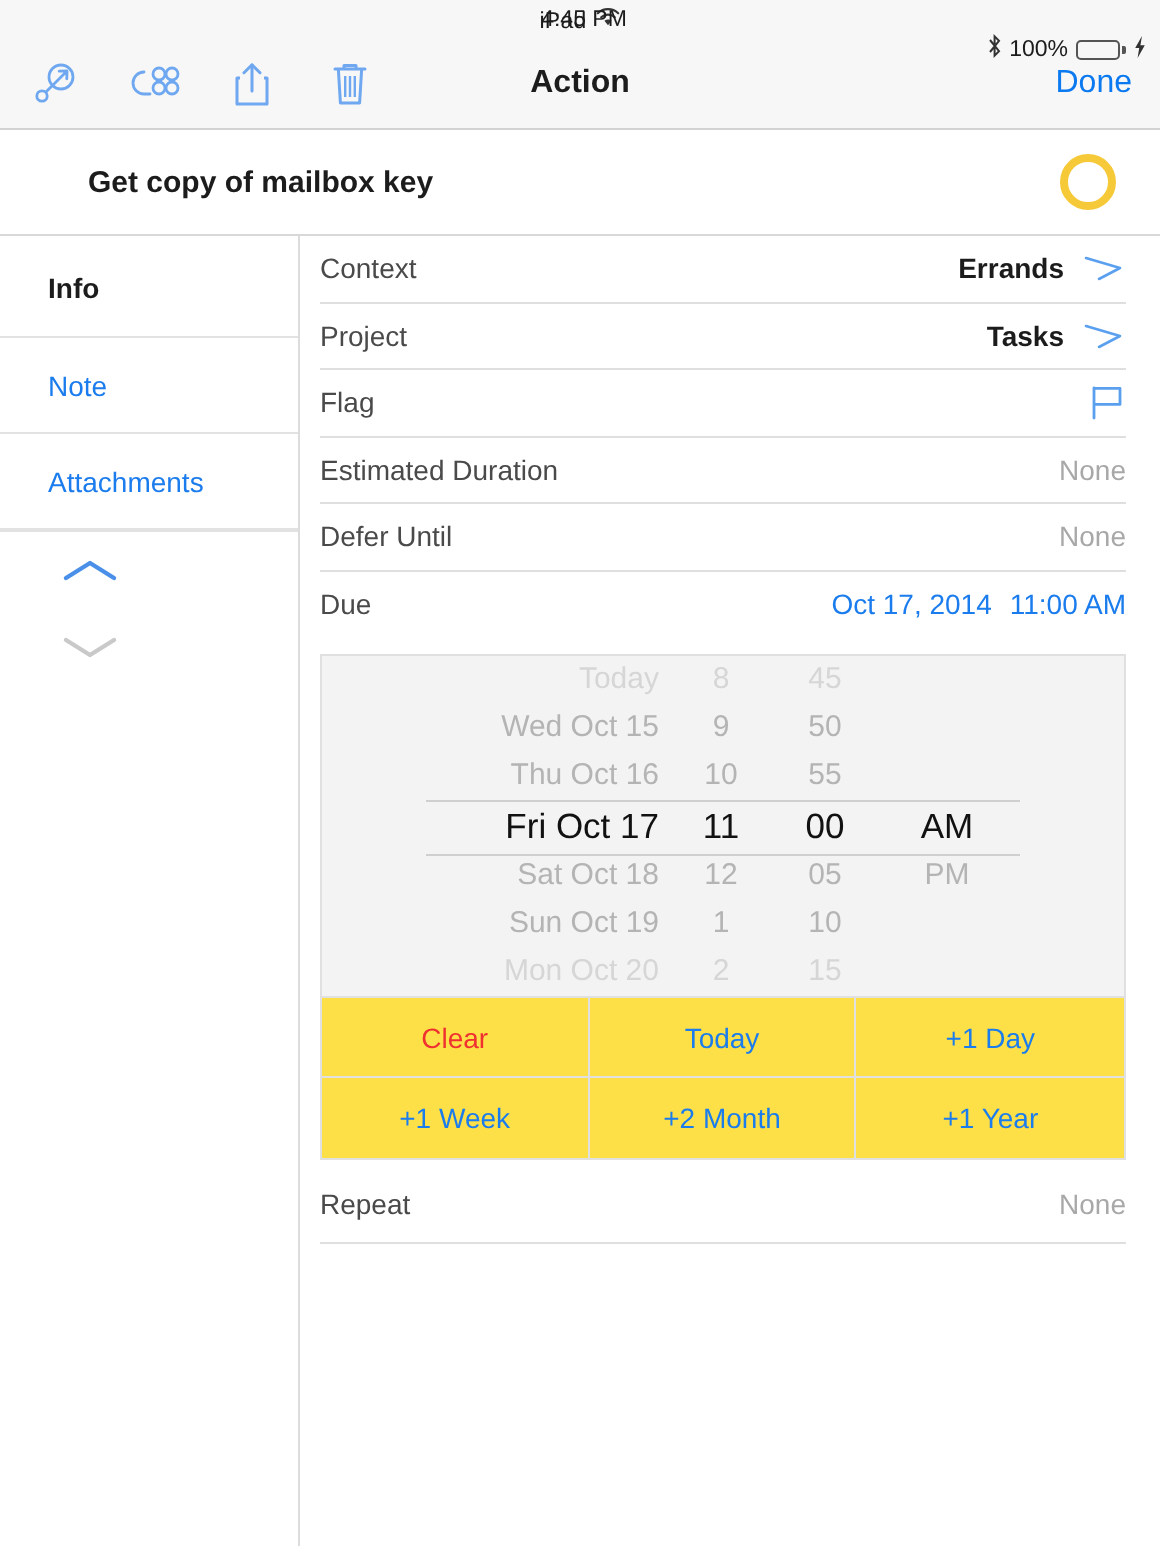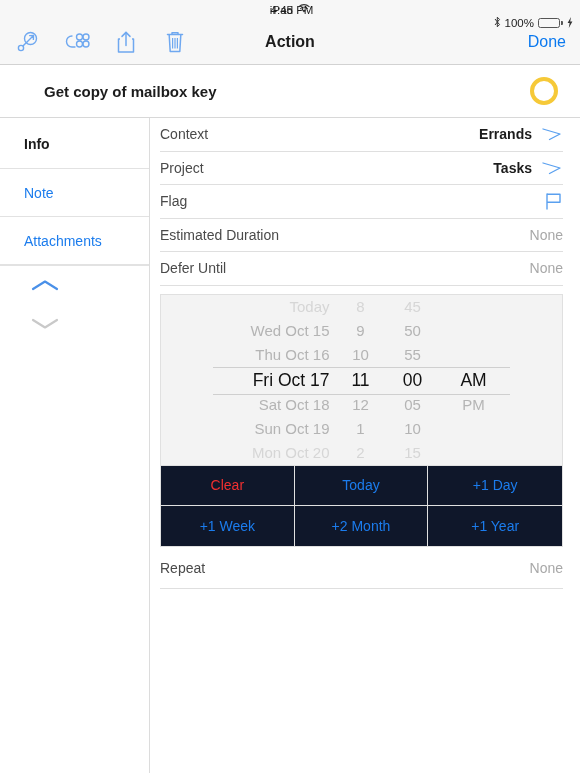--- a/index.html
+++ b/index.html
@@ -141,21 +141,21 @@
   }
   .pk-band-top{ top:72px; }
   .pk-band-bot{ top:99px; }
 
   .quick{
     display:grid; grid-template-columns:1fr 1fr 1fr;
     border-top:1px solid #e0e0e0;
   }
   .qbtn{
     height:40px; display:flex; align-items:center; justify-content:center;
-    font-size:14px; color:#1b7ced; background:#0f172a;
+    font-size:14px; color:#1b7ced; background:#fde047;
     border-right:1px solid #e0e0e0; border-bottom:1px solid #e0e0e0;
     cursor:pointer;
   }
   .qbtn:nth-child(3n){ border-right:none; }
   .qbtn:nth-child(n+4){ border-bottom:none; }
   .qbtn.danger{ color:#f03030; }
 
   .repeat-row{
     height:40px; display:flex; align-items:center;
     border-bottom:1px solid #dfdfdf; font-size:14px; color:#4a4a4a;
@@ -307,20 +307,27 @@
       </span>
     </div>
 
     <div class="row">
       <span class="label">Defer Until</span>
       <span class="value">
         <span class="val-none">None</span>
       </span>
     </div>
 
+    <div class="row" style="border-bottom:none;">
+      <span class="label">Due</span>
+      <span class="value">
+        <span class="val-blue">Oct 17, 2014</span>
+        <span class="val-blue">11:00 AM</span>
+      </span>
+    </div>
 
     <div class="picker-wrap">
       <div class="picker">
         <div class="pk-cols">
 
           <div class="pk-col date">
 
             <div class="pk-item fade1">Today</div>
             <div class="pk-item">Wed Oct 15</div>
             <div class="pk-item">Thu Oct 16</div>

